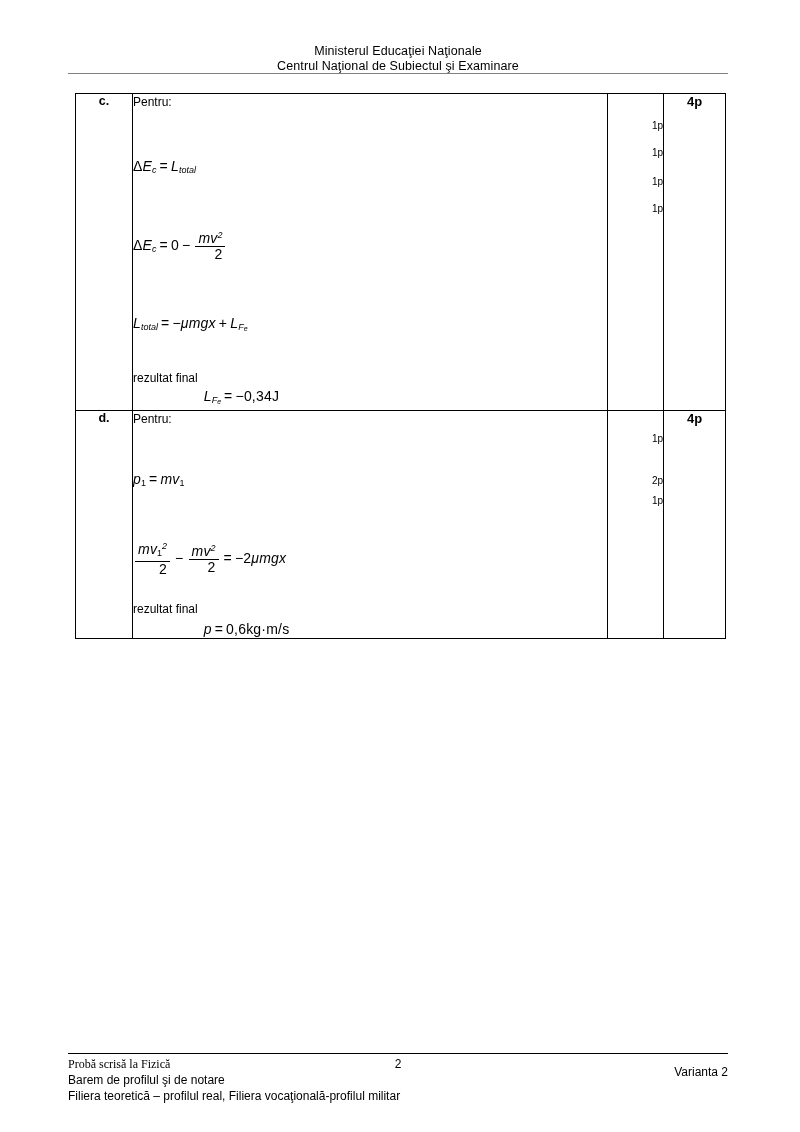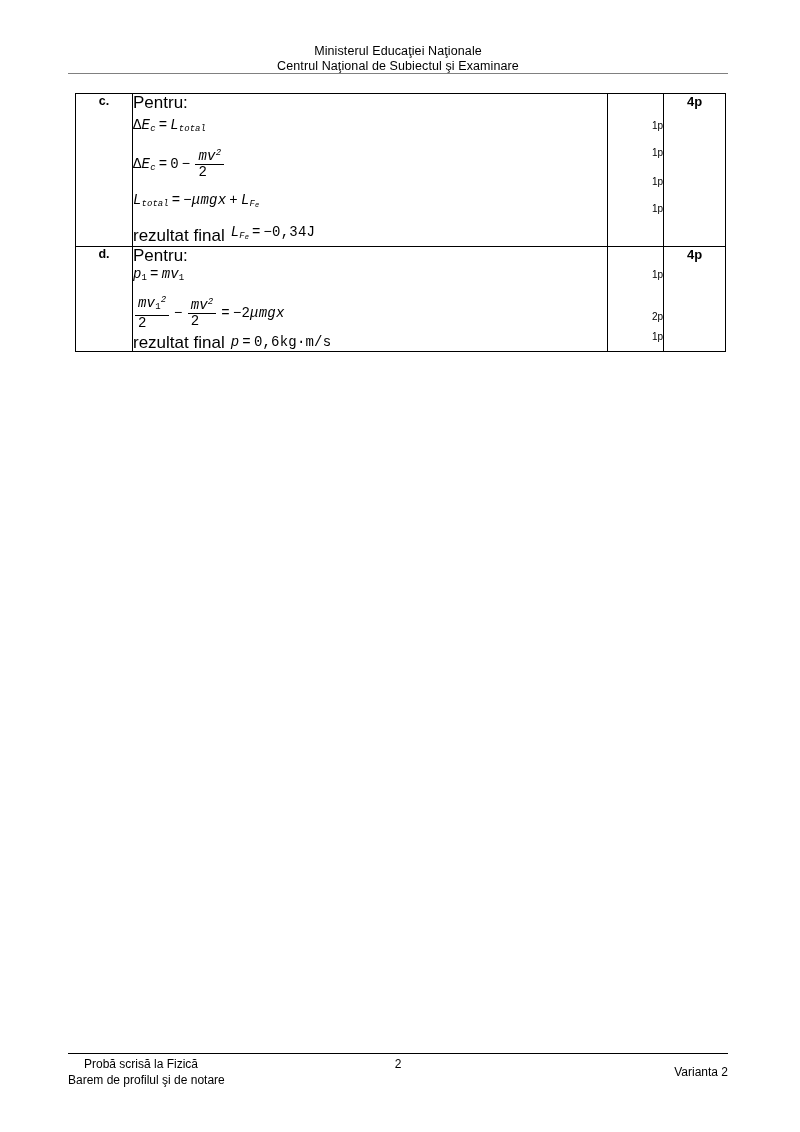--- a/index.html
+++ b/index.html
@@ -106,24 +106,25 @@
   
   .gap-6  { height: 6px; }
   .gap-8  { height: 8px; }
   .gap-10 { height: 10px; }
   .gap-12 { height: 12px; }
   .gap-3  { height: 3px; }
   .gap-2  { height: 2px; }
 
   
   .math {
-    font-family: Liberation Mono, monospace;
+    font-family: Liberation Sans, sans-serif;
     font-style: italic;
     font-size: 14px;
     letter-spacing: 0.2px;
+    margin-top: 41px;
   }
   .math .up { font-style: normal; }
   .math sub {
     font-size: 9px;
     font-style: italic;
     vertical-align: -2px;
     letter-spacing: 0;
   }
   .math sub sub {
     font-size: 7px;
@@ -135,28 +136,28 @@
     vertical-align: 5px;
     letter-spacing: 0;
   }
   .op {
     font-style: normal;
     padding: 0 3px;
   }
   .txt {
     font-family: "Liberation Sans", sans-serif;
     font-style: normal;
-    font-size: 17px;
+    font-size: 12px;
   }
 
   
   .frac {
     display: inline-flex;
     flex-direction: column;
-    align-items: flex-start;
+    align-items: flex-end;
     vertical-align: middle;
     margin: 0 2px;
     position: relative;
     top: -1px;
   }
   .frac .num {
     padding: 0 3px 1px 3px;
     border-bottom: 1px solid #000;
     line-height: 13px;
   }
@@ -188,21 +189,21 @@
     left: 68px;
     top: 1056px;
     width: 660px;
     font-size: 12px;
     line-height: 16px;
   }
   .footer-row1 {
     position: relative;
     height: 16px;
   }
-  .footer-left   { position: absolute; left: 16px; top: 0; }
+  .footer-left   { position: absolute; left: 0; top: 0; font-family: Liberation Serif, serif; }
   .footer-center { position: absolute; left: 0; top: 0; width: 660px; text-align: center; }
   .footer-right  { position: absolute; right: 0; top: 8px; }
   .footer-row2, .footer-row3 { text-align: left; }
 </style>
 </head>
 <body>
 
 <div class="page">
 
   <div class="header">
@@ -334,15 +335,16 @@
   </div>
 
   <div class="footer-rule"></div>
   <div class="footer">
     <div class="footer-row1">
       <span class="footer-left">Probă scrisă la Fizică</span>
       <span class="footer-center">2</span>
       <span class="footer-right">Varianta 2</span>
     </div>
     <div class="footer-row2">Barem de profilul şi de notare</div>
+    <div class="footer-row3">Filiera teoretică – profilul real, Filiera vocaţională-profilul militar</div>
   </div>
 
 </div>
 
 </body></html>

